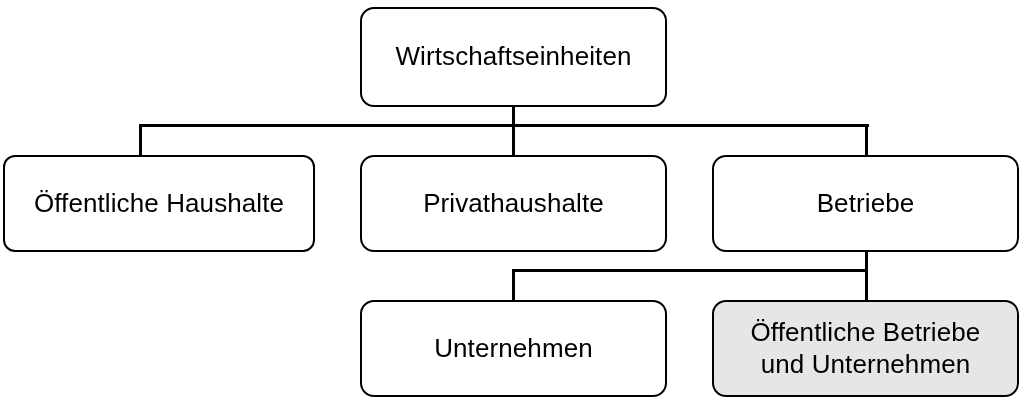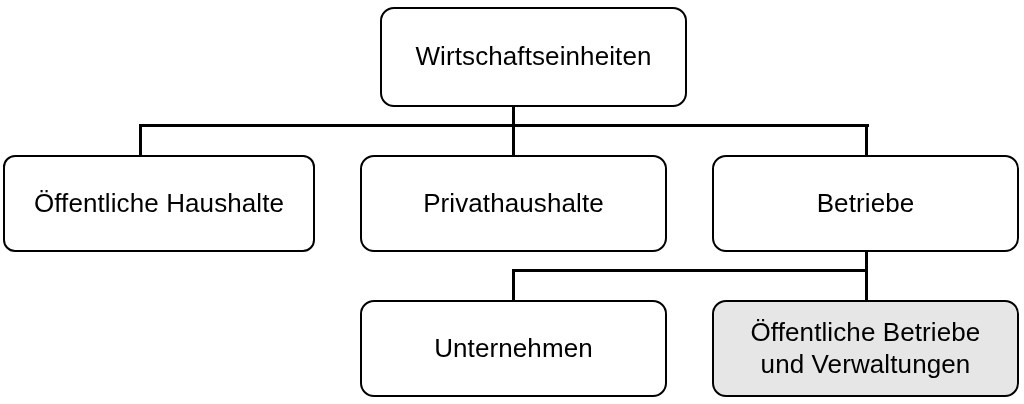--- a/index.html
+++ b/index.html
@@ -63,35 +63,35 @@
   <div class="connector h" style="left:139px; top:124px; width:730px;"></div>
   <div class="connector v" style="left:139px; top:124px; height:33px;"></div>
   <div class="connector v" style="left:512px; top:124px; height:33px;"></div>
   <div class="connector v" style="left:865px; top:124px; height:33px;"></div>
 
   <div class="connector v" style="left:865px; top:250px; height:22px;"></div>
   <div class="connector h" style="left:512px; top:269px; width:356px;"></div>
   <div class="connector v" style="left:512px; top:269px; height:33px;"></div>
   <div class="connector v" style="left:865px; top:269px; height:33px;"></div>
 
-  <div class="node" style="left:360px; top:7px; width:307px; height:100px;margin-left:20px;">
+  <div class="node" style="left:360px; top:7px; width:307px; height:100px;">
     <span class="node-label">Wirtschaftseinheiten</span>
   </div>
 
   <div class="node" style="left:3px; top:155px; width:312px; height:97px;border-radius:12px;">
     <span class="node-label">Öffentliche Haushalte</span>
   </div>
   <div class="node" style="left:360px; top:155px; width:307px; height:97px;text-align:right;">
     <span class="node-label">Privathaushalte</span>
   </div>
   <div class="node" style="left:360px; top:300px; width:307px; height:97px;">
     <span class="node-label">Unternehmen</span>
   </div>
 
   <div class="node" style="left:712px; top:155px; width:307px; height:97px;">
     <span class="node-label">Betriebe</span>
   </div>
   <div class="node highlighted" style="left:712px; top:300px; width:307px; height:97px;">
     <span class="node-label">Öffentliche Betriebe
-und Verwaltungen</span>
+und Unternehmen</span>
   </div>
 
 </div>
 
 </body></html>

